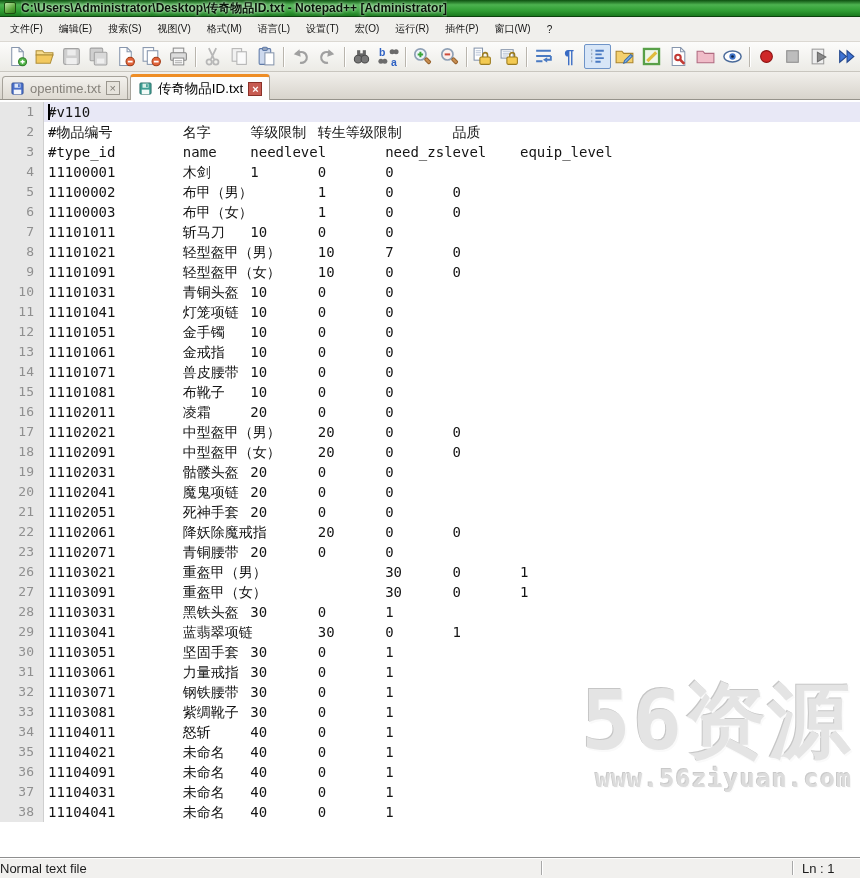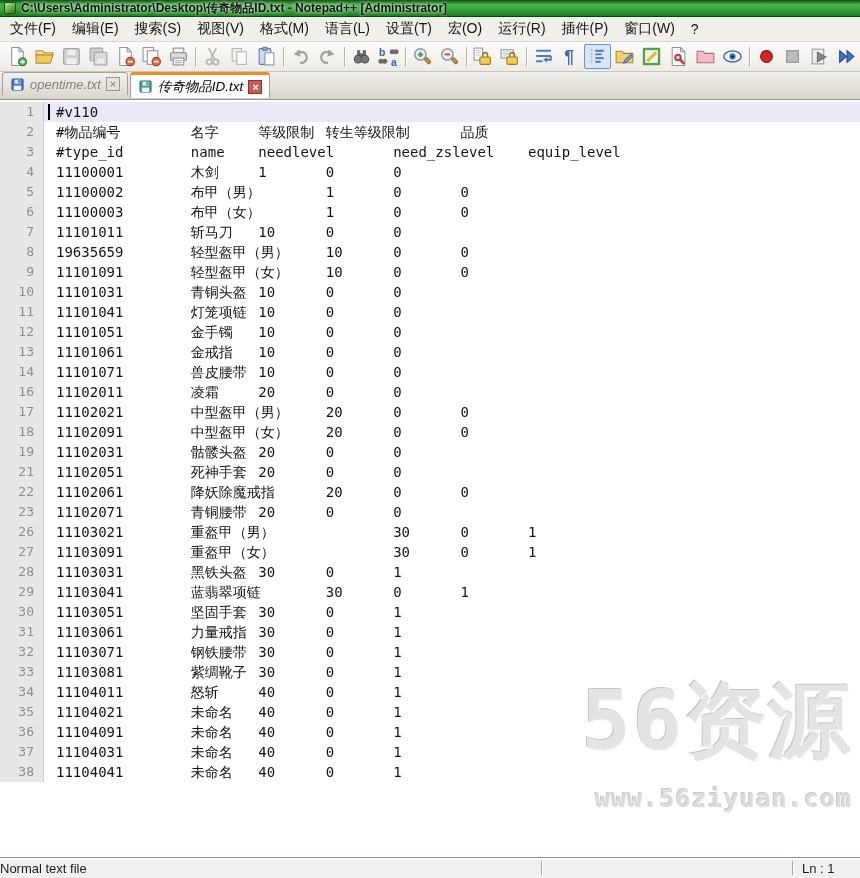--- a/index.html
+++ b/index.html
@@ -12,62 +12,62 @@
     background:linear-gradient(180deg,#0d4f10 0%,#4cb24f 30%,#2f9d33 68%,#1a7a1e 100%);
     border-bottom:1px solid #0b430d; }
   .app-icon { width:12px; height:12px; border-radius:2px; flex:0 0 12px;
     background:linear-gradient(145deg,#bfe7a8,#5aa83c 60%,#2f7d1e); border:1px solid #1d4f12; }
   .title-text { font-size:12px; font-weight:bold; color:#091509; white-space:nowrap; overflow:hidden;
     text-shadow:0 0 3px rgba(255,255,255,.85), 0 0 6px rgba(255,255,255,.5); }
 
   
   .menubar { height:25px; flex:0 0 25px; background:#f0efec; border-bottom:1px solid #dbd8d2;
     display:flex; align-items:center; padding-left:2px; }
-  .menu-item { font-size:14px; color:#141414; padding:3px 8px; white-space:nowrap; }
+  .menu-item { font-size:10px; color:#141414; padding:3px 8px; white-space:nowrap; }
 
   
   .toolbar { height:30px; flex:0 0 30px; display:flex; align-items:center; padding-left:4px;
     background:linear-gradient(#fcfcfb,#ecebe6); border-bottom:1px solid #c9c6bf; }
   .tb-btn { width:27px; height:25px; display:flex; align-items:center; justify-content:center; border-radius:2px; }
   .tb-btn svg { width:21px; height:21px; display:block; }
   .tb-btn.checked { border:1px solid #6f94c8; background:#d8e6f7; }
   .tb-sep { width:1px; height:20px; background:#b9b5ad; margin:0 3px; box-shadow:1px 0 0 #fff; flex:0 0 1px; }
 
   
-  .tabbar { height:28px; flex:0 0 28px; display:flex; padding-left:2px;
-    background:linear-gradient(#f1efeb,#d8d4cc); border-bottom:1px solid #96938b;font-style:italic; }
+  .tabbar { height:28px; flex:0 0 28px; display:flex; align-items:flex-end; padding-left:2px;
+    background:linear-gradient(#f1efeb,#d8d4cc); border-bottom:1px solid #96938b; }
   .tab { height:23px; display:flex; align-items:center; gap:5px; padding:0 7px; margin-right:2px;
     border:1px solid #a6a29a; border-bottom:none; border-radius:3.5px 3.5px 0 0;
     background:linear-gradient(#f3f1ed,#dedad2); color:#85817a; font-size:13px; white-space:nowrap; }
   .tab.active { height:26px; margin-bottom:-1px; background:#fdfdfd; color:#000;
     border-top:3px solid #ee8d25; font-size:13.5px; z-index:2; }
   .tab-floppy svg { width:15px; height:15px; display:block; }
   .tab-close { width:14px; height:14px; font-size:11px; line-height:12px; text-align:center;
     border:1px solid #9a968e; background:#e6e3dc; color:#7c7870; }
   .tab.active .tab-close { background:#c75b52; color:#fff; border-color:#8a3028; font-weight:bold; }
 
   
   .editor { flex:1 1 auto; position:relative; overflow:hidden; background:#fff;
     font-family:"DejaVu Sans Mono","Liberation Mono",monospace; padding-top:2px; }
   .row { display:flex; height:20px; }
   .gutter { flex:0 0 44px; width:44px; background:#e7e7e7; border-right:1px solid #cfcfcf;
     color:#8f8f8f; font-size:13px; line-height:20px; text-align:right; padding-right:9px; }
   .code { flex:1 1 auto; white-space:pre; tab-size:8; -moz-tab-size:8;
-    font-size:14px; line-height:20px; color:#141414; padding-left:12px; }
+    font-size:14px; line-height:20px; color:#141414; padding-left:4px; }
   .row.current .code { background:#e8e8f6; }
   .caret { position:absolute; left:48px; top:4px; width:1.5px; height:16px; background:#000;
     animation:blink 1s steps(1) infinite; z-index:3; }
   @keyframes blink { 50% { opacity:0; } }
 
   
   .watermark { position:absolute; right:8px; top:580px; z-index:5; pointer-events:none;
     text-align:right; line-height:1; }
   .wm-big { font-size:82px; font-weight:bold; color:#e4e4e4; letter-spacing:2px;
     text-shadow:1.5px 1.5px 0 #fafafa, -1px -1px 0 #c6c6c6; }
-  .wm-url { margin-top:24px; font-size:25px; font-weight:bold; color:#dcdcdc; letter-spacing:1px;
+  .wm-url { margin-top:4px; font-size:25px; font-weight:bold; color:#dcdcdc; letter-spacing:1px;
     text-shadow:1px 1px 0 #fafafa, -1px -1px 0 #c9c9c9; }
 
   
   .statusbar { height:21px; flex:0 0 21px; background:#f1f0ee; border-top:1px solid #8f8f8f;
     box-shadow:inset 0 1px 0 #fff; display:flex; align-items:center; font-size:13px; color:#1c1c1c; }
   .sb-left { flex:1 1 auto; white-space:nowrap; overflow:hidden; }
   .sb-pane { white-space:nowrap; overflow:hidden; }
   .sb-length { flex:0 0 232px; display:flex; gap:26px;margin-top:36px; }
   .sb-div { flex:0 0 1px; width:1px; height:14px; background:#a8a8a8; margin:0 9px; box-shadow:1px 0 0 #fff; }
   .sb-ln { flex:0 0 58px; }
@@ -424,21 +424,21 @@
         <div class="row">
           <div class="gutter">6</div>
           <div class="code">11100003	布甲（女）	1	0	0</div>
         </div>
         <div class="row">
           <div class="gutter">7</div>
           <div class="code">11101011	斩马刀	10	0	0</div>
         </div>
         <div class="row">
           <div class="gutter">8</div>
-          <div class="code">19635659	轻型盔甲（男）	10	0	0</div>
+          <div class="code">11101021	轻型盔甲（男）	10	7	0</div>
         </div>
         <div class="row">
           <div class="gutter">9</div>
           <div class="code">11101091	轻型盔甲（女）	10	0	0</div>
         </div>
         <div class="row">
           <div class="gutter">10</div>
           <div class="code">11101031	青铜头盔	10	0	0</div>
         </div>
         <div class="row">
@@ -451,34 +451,42 @@
         </div>
         <div class="row">
           <div class="gutter">13</div>
           <div class="code">11101061	金戒指	10	0	0</div>
         </div>
         <div class="row">
           <div class="gutter">14</div>
           <div class="code">11101071	兽皮腰带	10	0	0</div>
         </div>
         <div class="row">
+          <div class="gutter">15</div>
+          <div class="code">11101081	布靴子	10	0	0</div>
+        </div>
+        <div class="row">
           <div class="gutter">16</div>
           <div class="code">11102011	凌霜	20	0	0</div>
         </div>
         <div class="row">
           <div class="gutter">17</div>
           <div class="code">11102021	中型盔甲（男）	20	0	0</div>
         </div>
         <div class="row">
           <div class="gutter">18</div>
           <div class="code">11102091	中型盔甲（女）	20	0	0</div>
         </div>
         <div class="row">
           <div class="gutter">19</div>
           <div class="code">11102031	骷髅头盔	20	0	0</div>
+        </div>
+        <div class="row">
+          <div class="gutter">20</div>
+          <div class="code">11102041	魔鬼项链	20	0	0</div>
         </div>
         <div class="row">
           <div class="gutter">21</div>
           <div class="code">11102051	死神手套	20	0	0</div>
         </div>
         <div class="row">
           <div class="gutter">22</div>
           <div class="code">11102061	降妖除魔戒指	20	0	0</div>
         </div>
         <div class="row">

